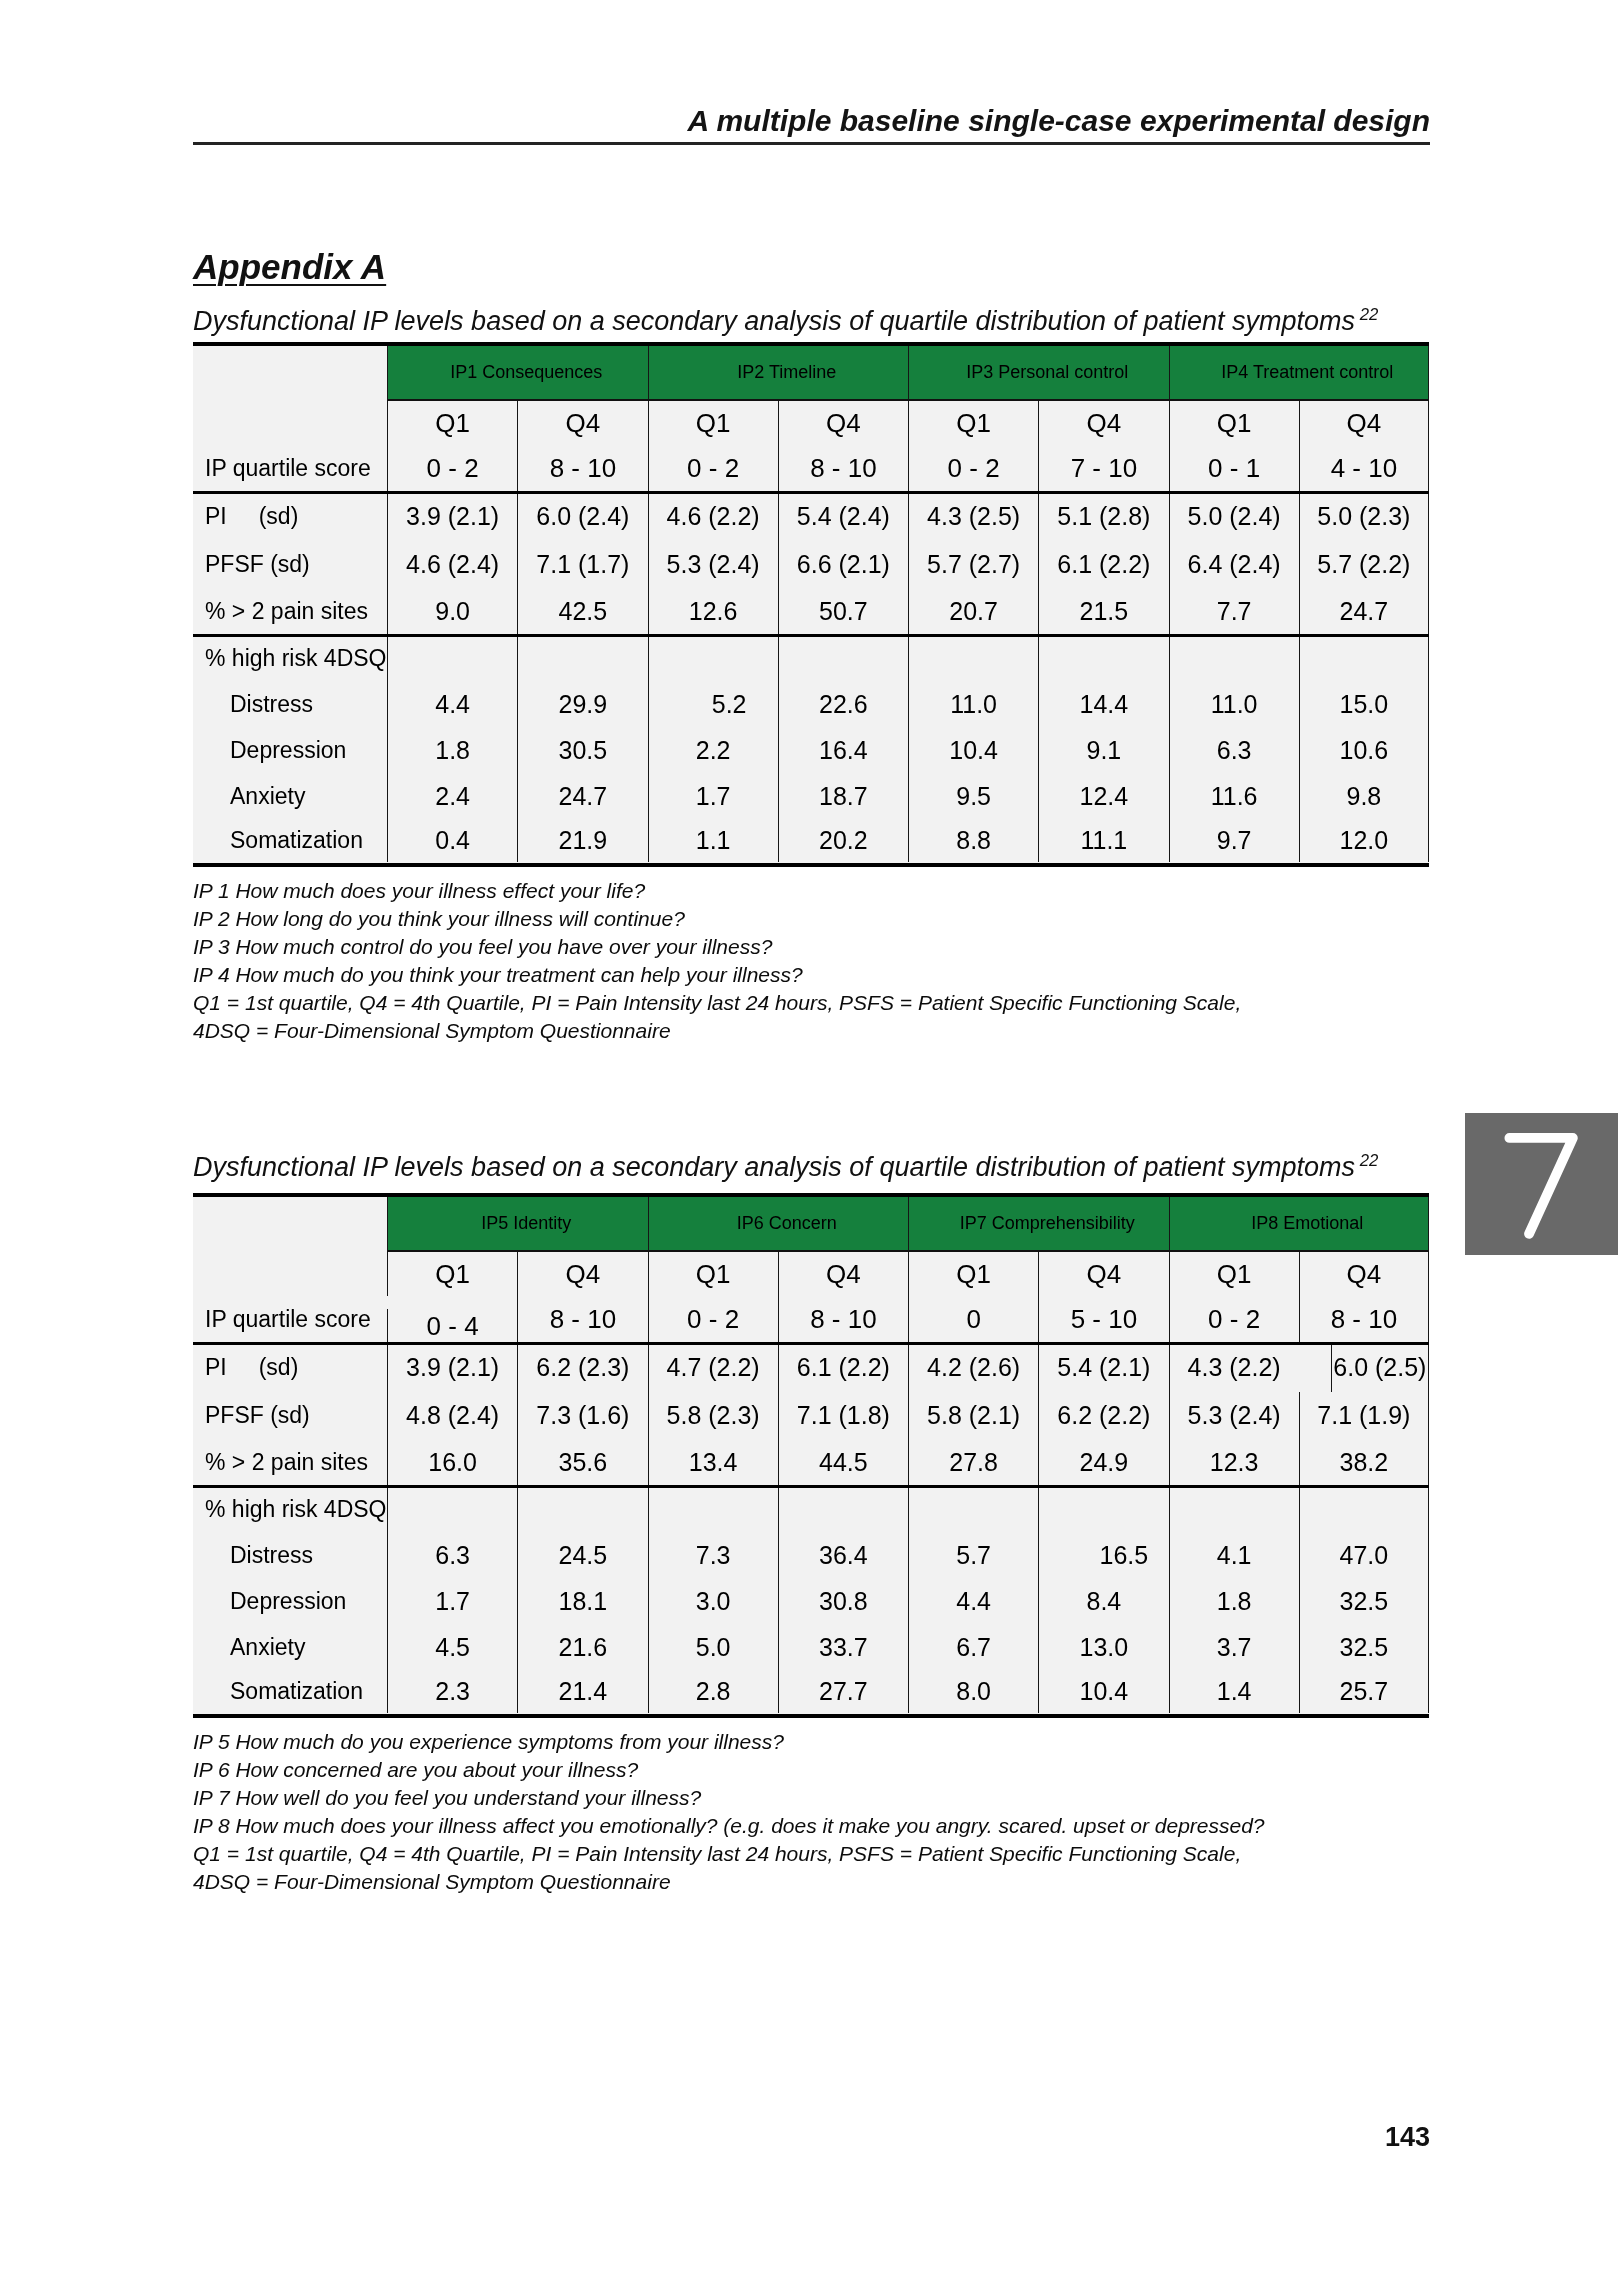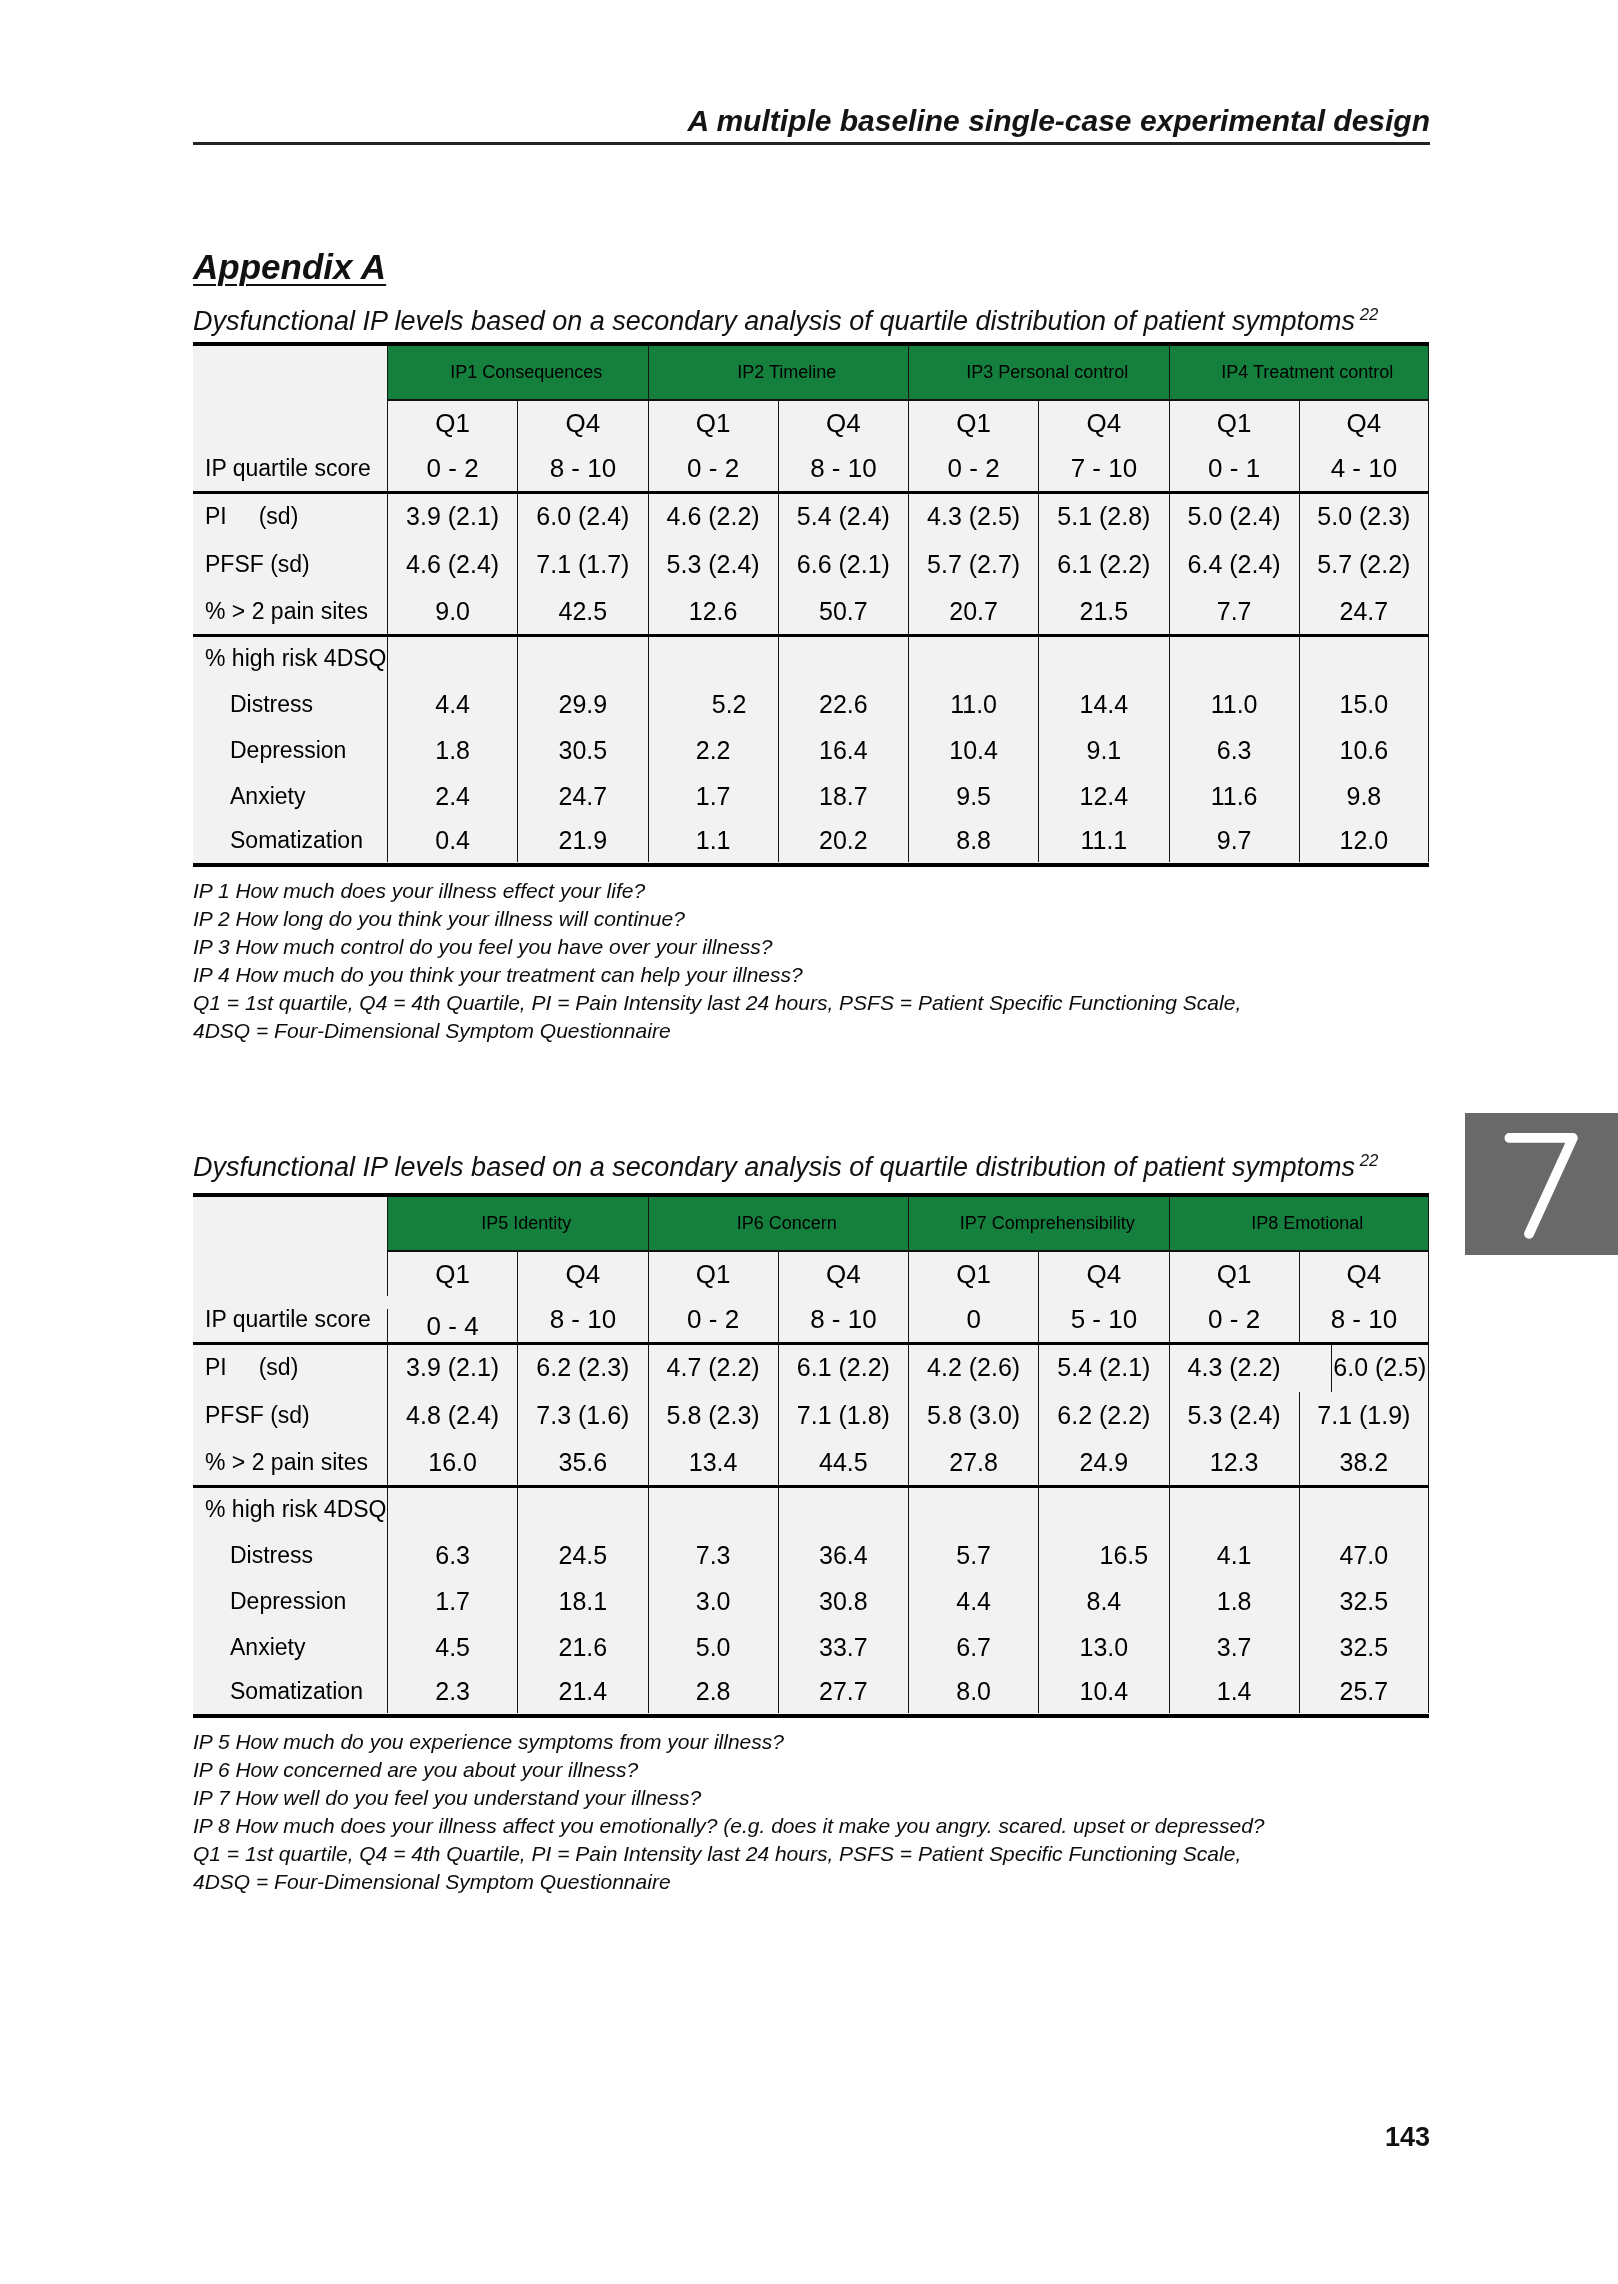--- a/index.html
+++ b/index.html
@@ -213,21 +213,21 @@
       <div class="cell data-cell" style="grid-area: 4 / 5;">6.1 (2.2)</div>
       <div class="cell data-cell" style="grid-area: 4 / 6;">4.2 (2.6)</div>
       <div class="cell data-cell" style="grid-area: 4 / 7;">5.4 (2.1)</div>
       <div class="cell data-cell" style="grid-area: 4 / 8;">4.3 (2.2)</div>
       <div class="cell data-cell col-last" style="grid-area: 4 / 9; margin-left: 32px;">6.0 (2.5)</div>
       <div class="cell label-cell" style="grid-area: 5 / 1;">PFSF (sd)</div>
       <div class="cell data-cell" style="grid-area: 5 / 2;">4.8 (2.4)</div>
       <div class="cell data-cell" style="grid-area: 5 / 3;">7.3 (1.6)</div>
       <div class="cell data-cell" style="grid-area: 5 / 4;">5.8 (2.3)</div>
       <div class="cell data-cell" style="grid-area: 5 / 5;">7.1 (1.8)</div>
-      <div class="cell data-cell" style="grid-area: 5 / 6;">5.8 (3.0)</div>
+      <div class="cell data-cell" style="grid-area: 5 / 6;">5.8 (2.1)</div>
       <div class="cell data-cell" style="grid-area: 5 / 7;">6.2 (2.2)</div>
       <div class="cell data-cell" style="grid-area: 5 / 8;">5.3 (2.4)</div>
       <div class="cell data-cell col-last" style="grid-area: 5 / 9;">7.1 (1.9)</div>
       <div class="cell label-cell" style="grid-area: 6 / 1;">% &gt; 2 pain sites</div>
       <div class="cell data-cell" style="grid-area: 6 / 2;">16.0</div>
       <div class="cell data-cell" style="grid-area: 6 / 3;">35.6</div>
       <div class="cell data-cell" style="grid-area: 6 / 4;">13.4</div>
       <div class="cell data-cell" style="grid-area: 6 / 5;">44.5</div>
       <div class="cell data-cell" style="grid-area: 6 / 6;">27.8</div>
       <div class="cell data-cell" style="grid-area: 6 / 7;">24.9</div>

